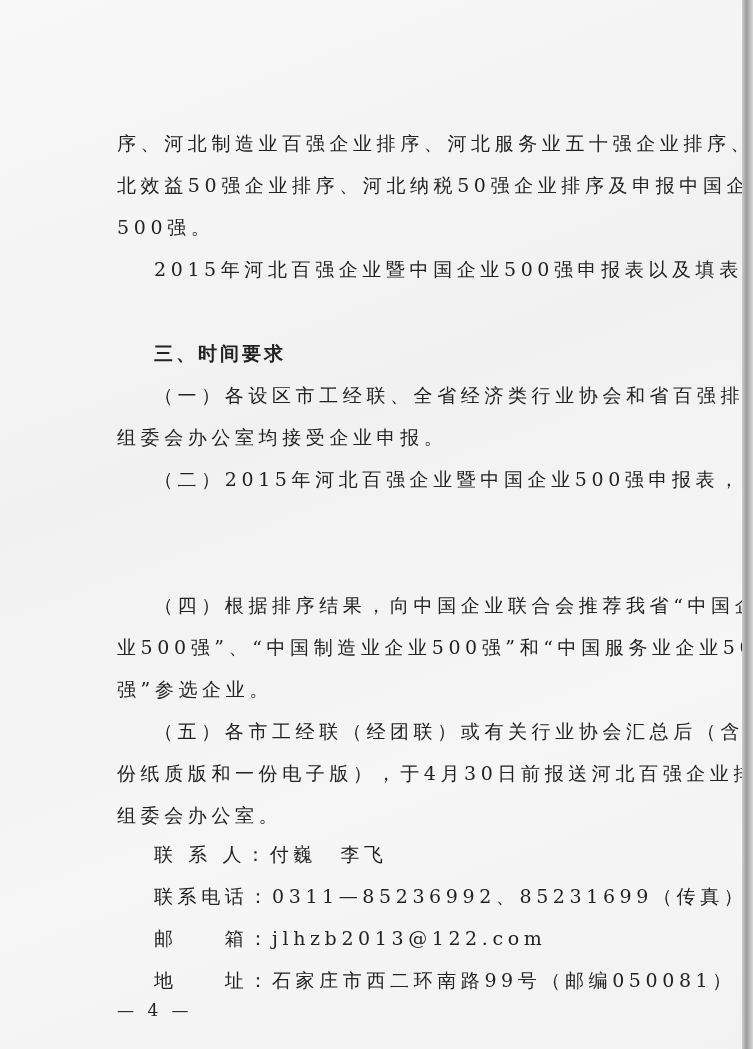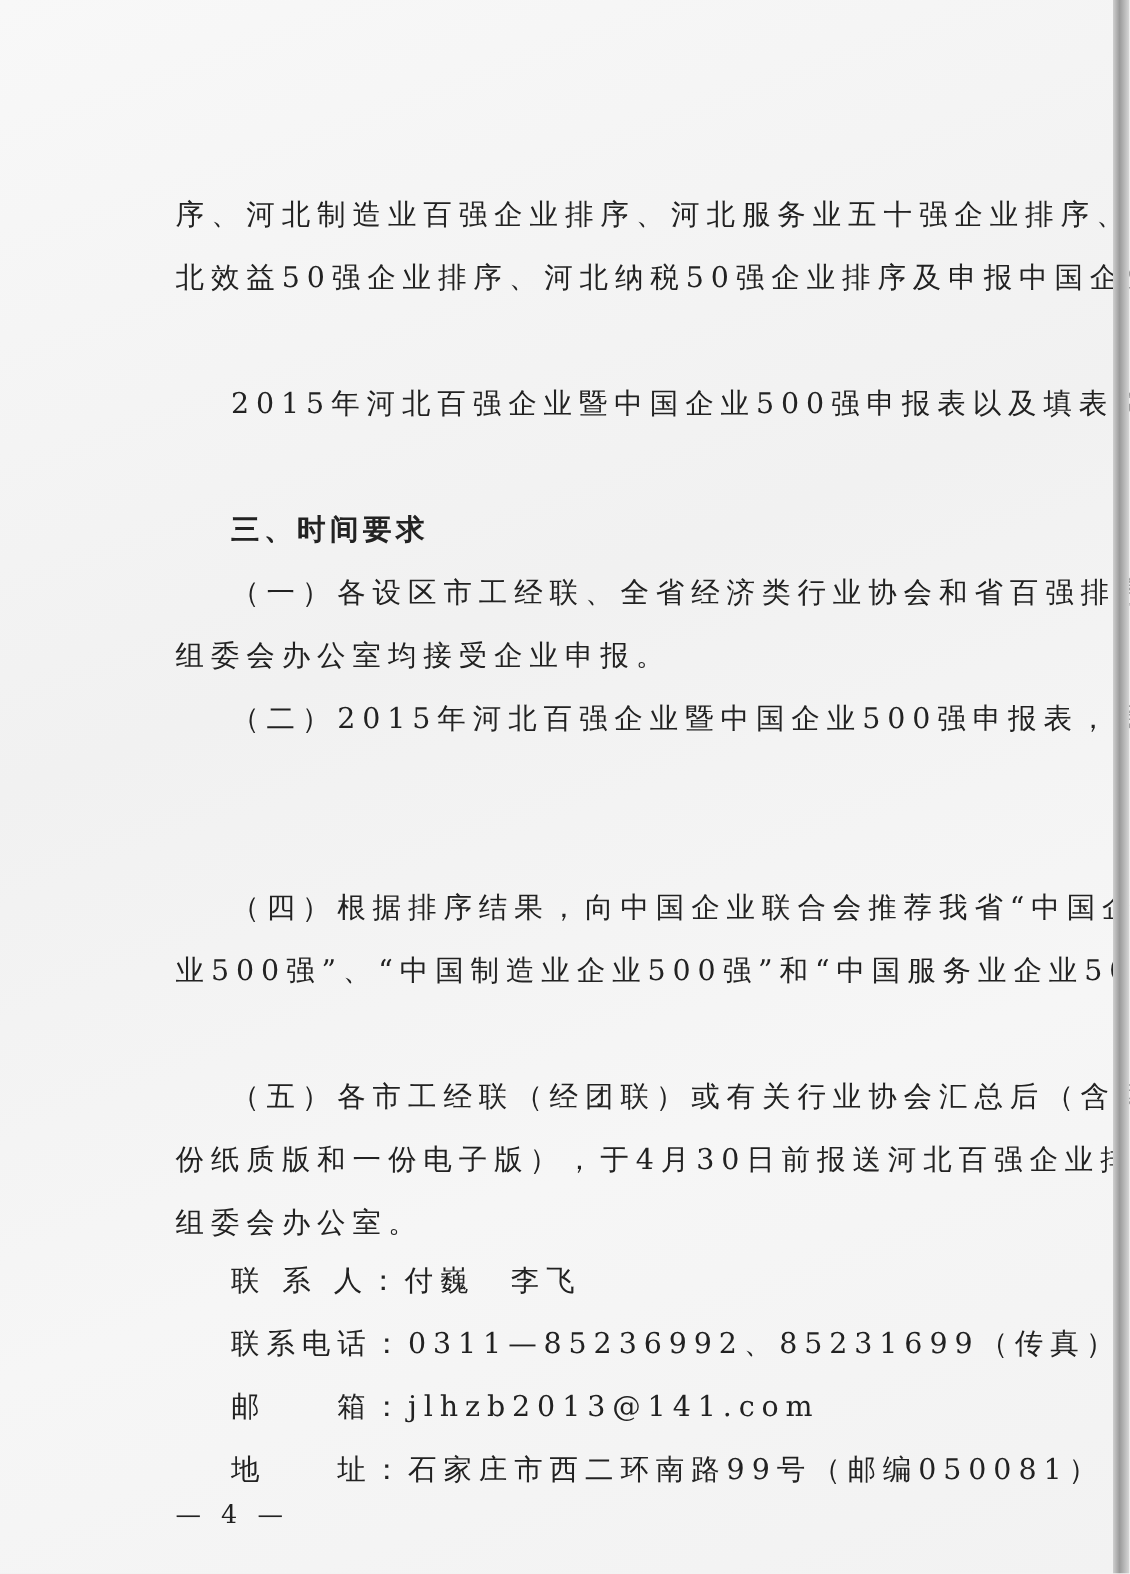--- a/index.html
+++ b/index.html
@@ -30,46 +30,48 @@
       position: absolute; left: 117px; top: 930px;
       font-size: 17px; letter-spacing: 4px;
     }
   </style>
 </head>
 <body>
 
 <div class="page">
   <div class="line" style="top:131px">序、河北制造业百强企业排序、河北服务业五十强企业排序、河</div>
   <div class="line" style="top:173px">北效益50强企业排序、河北纳税50强企业排序及申报中国企业</div>
+  <div class="line" style="top:215px">500强。</div>
 
   <div class="line indent" style="top:257px">2015年河北百强企业暨中国企业500强申报表以及填表说</div>
 
   <div class="line indent heading" style="top:341px">三、时间要求</div>
 
   <div class="line indent" style="top:383px">（一）各设区市工经联、全省经济类行业协会和省百强排序</div>
   <div class="line" style="top:425px">组委会办公室均接受企业申报。</div>
 
   <div class="line indent" style="top:467px">（二）2015年河北百强企业暨中国企业500强申报表，受理</div>
 
 
   <div class="line indent" style="top:593px">（四）根据排序结果，向中国企业联合会推荐我省“中国企</div>
   <div class="line" style="top:635px">业500强”、“中国制造业企业500强”和“中国服务业企业500</div>
+  <div class="line" style="top:677px">强”参选企业。</div>
 
   <div class="line indent" style="top:719px">（五）各市工经联（经团联）或有关行业协会汇总后（含两</div>
   <div class="line" style="top:761px">份纸质版和一份电子版），于4月30日前报送河北百强企业排序</div>
   <div class="line contact" style="top:842px">
     <span>联 系 人：</span><span>付巍　李飞</span>
   </div>
 
   <div class="line" style="top:803px">组委会办公室。</div>
   <div class="line contact" style="top:884px">
     <span>联系电话：</span><span>0311—85236992、85231699（传真）</span>
   </div>
   <div class="line contact" style="top:926px">
-    <span>邮　　箱：</span><span>jlhzb2013@141.com</span>
+    <span>邮　　箱：</span><span>jlhzb2013@122.com</span>
   </div>
   <div class="line contact" style="top:968px">
     <span>地　　址：</span><span>石家庄市西二环南路99号（邮编050081）</span>
   </div>
 
   <div class="pageno" style="top:1000px">— 4 —</div>
 </div>
 <div class="edge"></div>
 
 </body></html>

